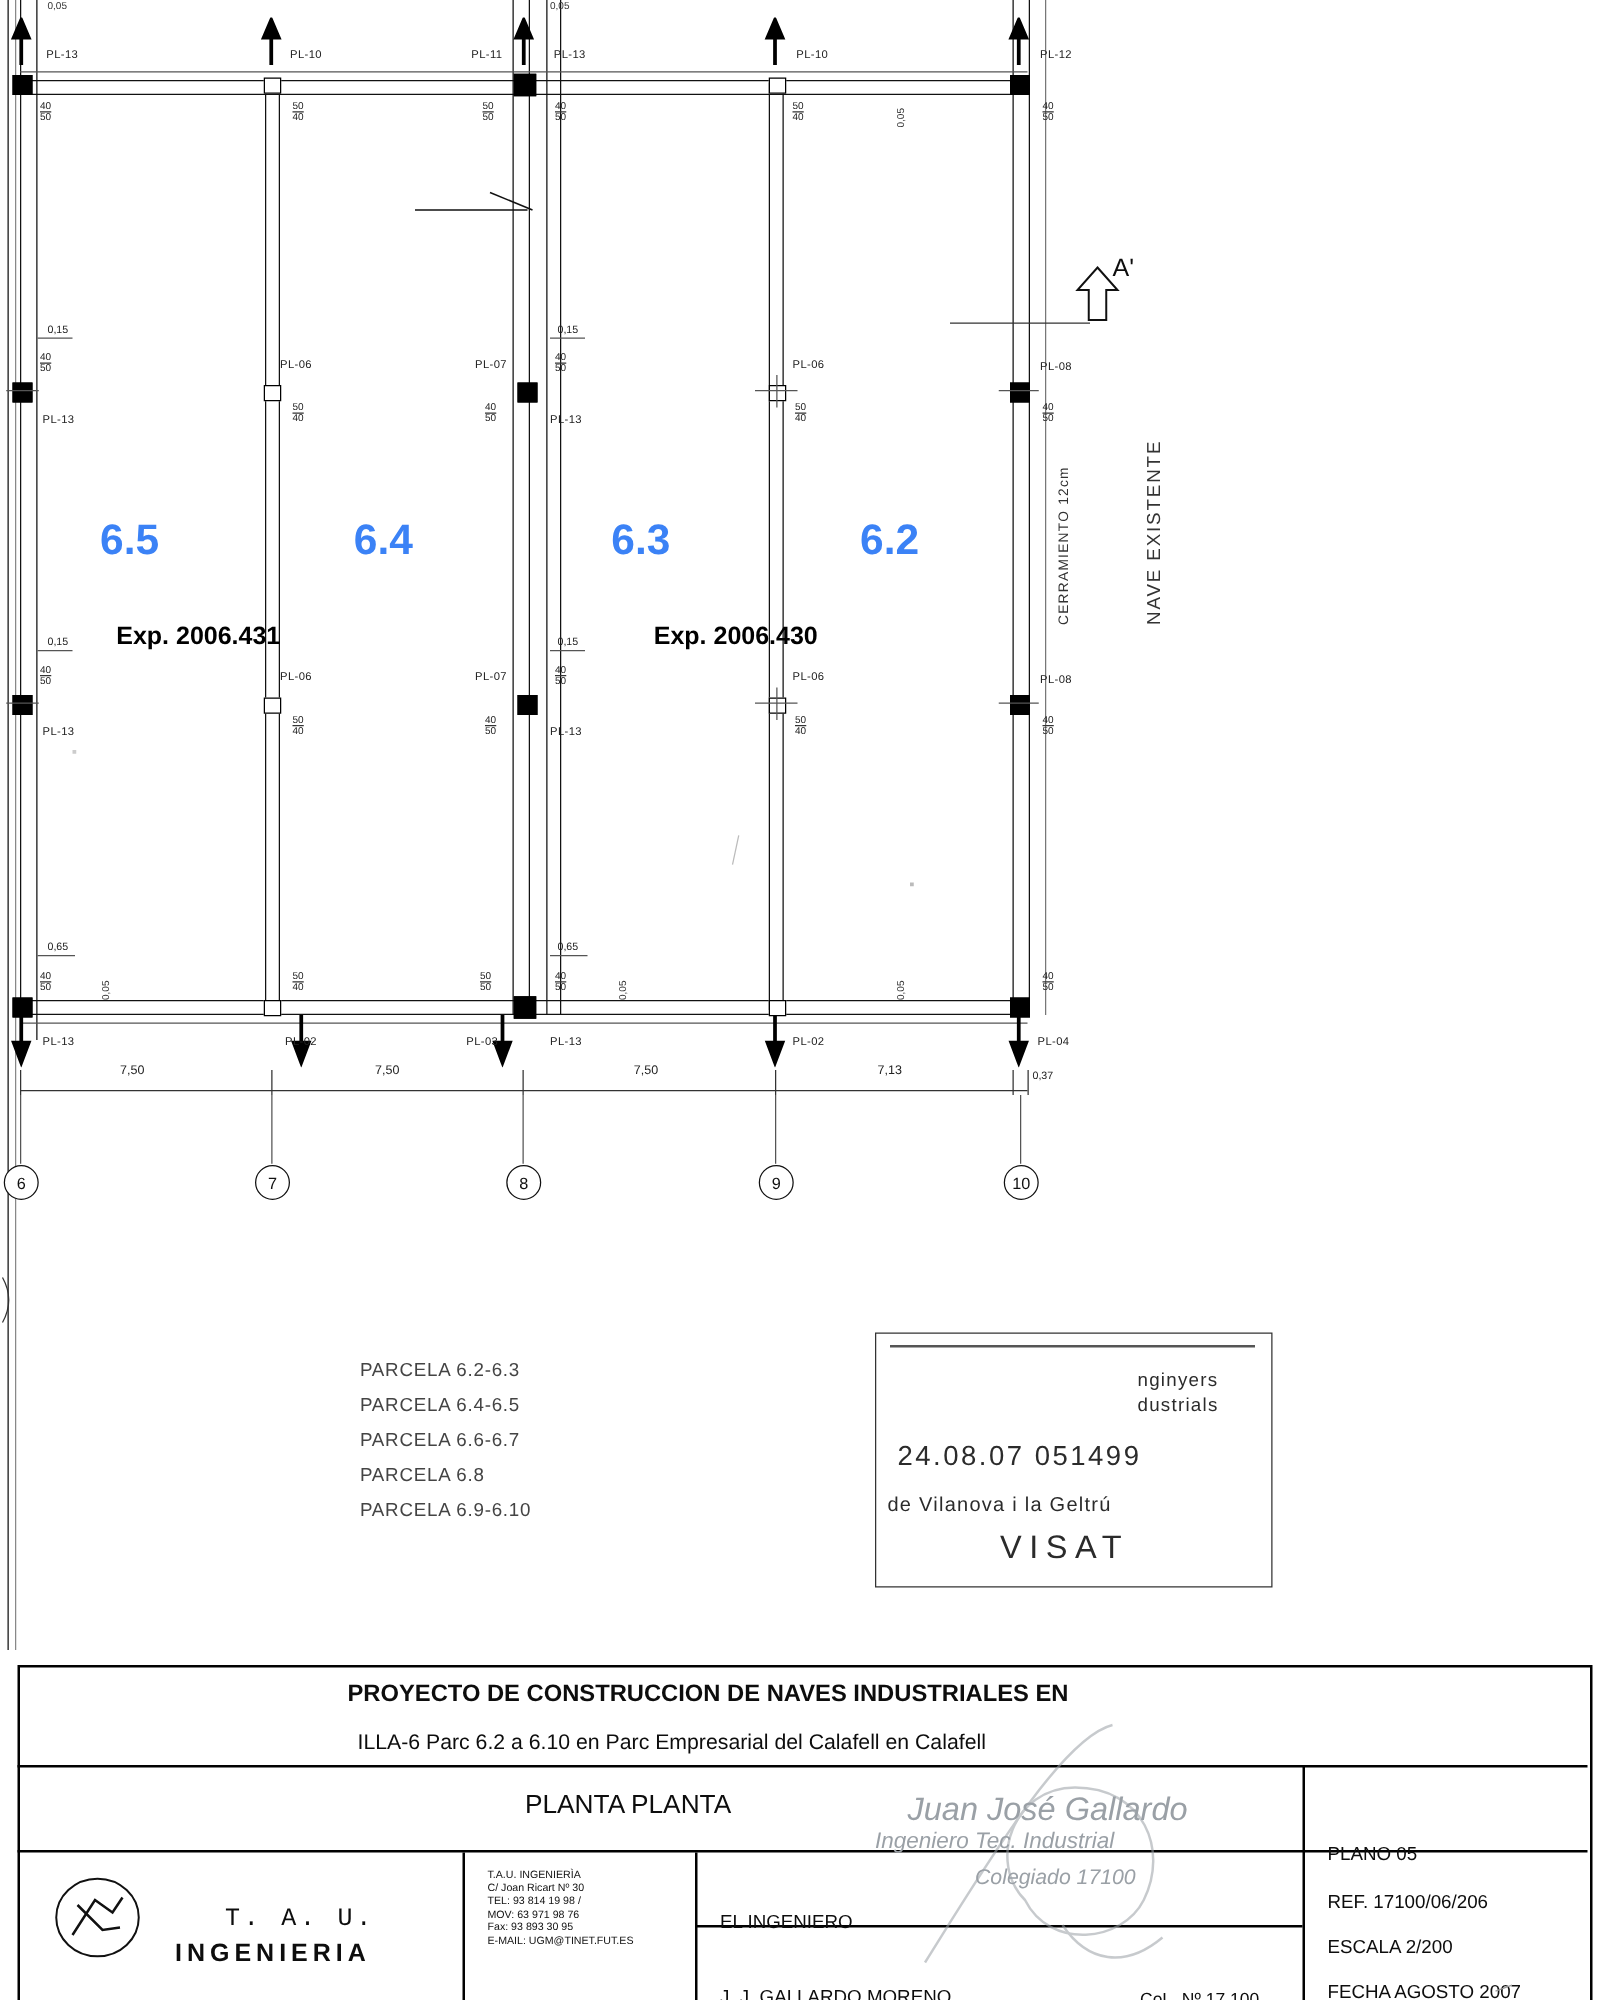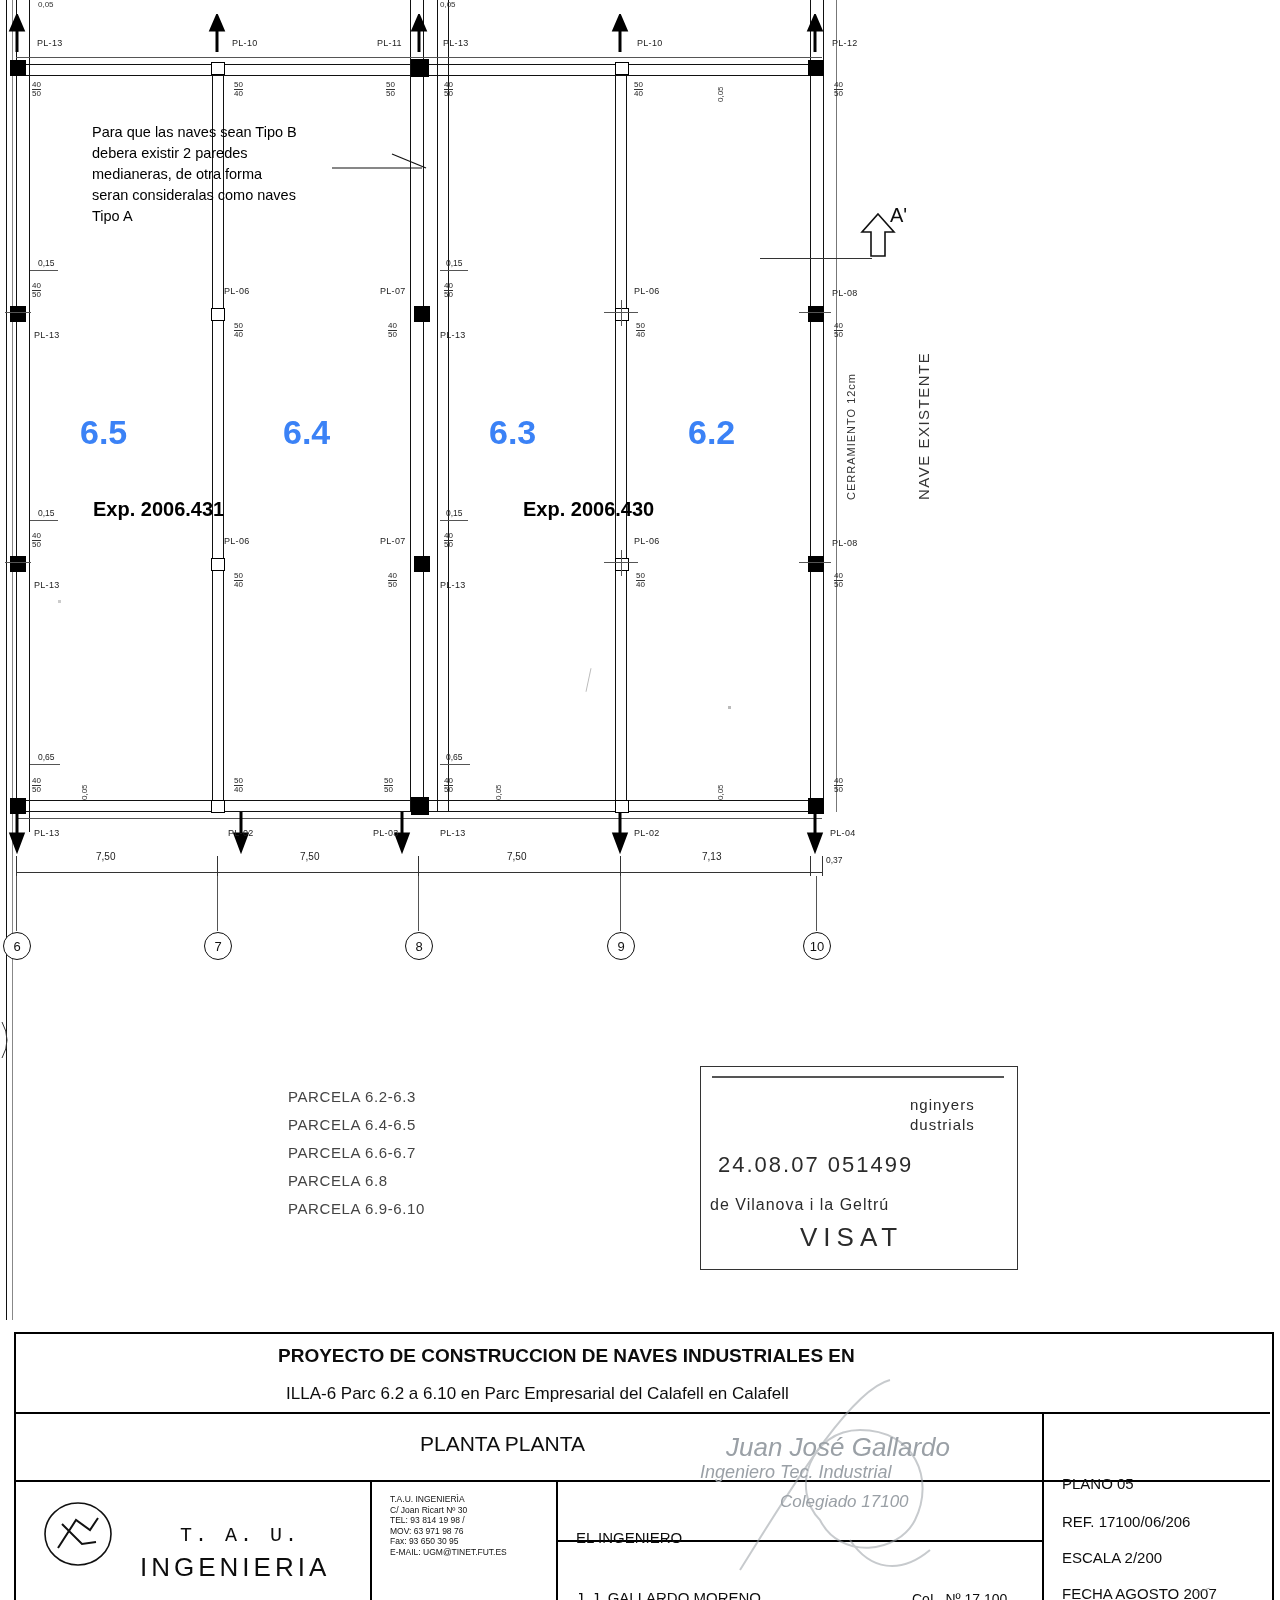--- a/index.html
+++ b/index.html
@@ -38,21 +38,21 @@
   
   .tb{position:absolute;border:2px solid #000;}
   .tbline{position:absolute;background:#000;}
   .tb-t{position:absolute;white-space:nowrap;}
   .title1{font-size:19px;font-weight:bold;}
   .title2{font-size:17px;}
   .title3{font-size:18px;}
   .tbsmall{font-size:13px;margin-top:23px;}
   .tbxs{font-size:8.5px;line-height:10.5px;color:#111;}
   .taulogo{font-size:20px;letter-spacing:3px;font-family:Liberation Mono, monospace;}
-  .tau2{font-size:26px;letter-spacing:4px;}
+  .tau2{font-size:20px;letter-spacing:4px;font-weight:bold;}
   
   .stamp{position:absolute;border:1.5px solid #333;}
   .stamp-t{position:absolute;white-space:nowrap;color:#2b2b2b;}
   .sig{position:absolute;color:#9aa0a6;white-space:nowrap;font-style:italic;}
   .parcela{position:absolute;font-size:15px;color:#444;letter-spacing:.6px;}
 </style>
 </head>
 <body>
 
 <div class="sheet">
@@ -169,25 +169,20 @@
       <span class="n">50</span>
       <span class="d">40</span>
     </div>
   <div class="frac" style="left:834px;top:81px;">
       <span class="n">40</span>
       <span class="d">50</span>
     </div>
 
   <div class="t tiny2 vert" style="left:716px;top:102px;">0,05</div>
 
-  <div class="t note" style="left:92px;top:122px;">Para que las naves sean Tipo B
-debera existir 2 paredes
-medianeras, de otra forma
-seran consideralas como naves
-Tipo A</div>
   <svg class="abs" style="left:330px;top:150px;width:110px;height:24px;">
     <line x1="2" y1="18" x2="92" y2="18" stroke="#111" stroke-width="1.2"></line>
     <line x1="62" y1="4" x2="96" y2="18" stroke="#111" stroke-width="1.2"></line>
   </svg>
 
   <div class="hline" style="left:760px;top:258px;width:112px;background:#333;"></div>
   <svg class="abs" style="left:858px;top:212px;width:42px;height:46px;">
     <polygon points="20,2 36,20 27,20 27,44 13,44 13,20 4,20" fill="none" stroke="#111" stroke-width="1.6"></polygon>
   </svg>
   <div class="t" style="left:890px;top:204px;font-size:20px;">A'</div>
@@ -379,21 +374,21 @@
     <ellipse cx="36" cy="34" rx="33" ry="31" fill="none" stroke="#111" stroke-width="1.6"></ellipse>
     <path d="M16 48 L34 20 L48 30 L56 18" fill="none" stroke="#111" stroke-width="2"></path>
     <path d="M20 24 L40 44 L54 42" fill="none" stroke="#111" stroke-width="2"></path>
   </svg>
   <div class="tb-t taulogo" style="left:180px;top:1524px;">T.   A.   U.</div>
   <div class="tb-t tau2" style="left:140px;top:1552px;">INGENIERIA</div>
   <div class="tb-t tbxs" style="left:390px;top:1494px;white-space:pre-line;">T.A.U. INGENIERÌA
 C/ Joan Ricart Nº 30
 TEL: 93 814 19 98 /
 MOV: 63 971 98 76
-Fax: 93 650 30 95
+Fax: 93 893 30 95
 E-MAIL: UGM@TINET.FUT.ES</div>
 
   <div class="tb-t tbsmall" style="left:576px;top:1506px;font-size:15px;">EL INGENIERO</div>
   <div class="tb-t tbsmall" style="left:576px;top:1566px;font-size:15px;">J. J. GALLARDO MORENO</div>
   <div class="tb-t tbsmall" style="left:912px;top:1568px;font-size:14px;">CoL. Nº 17.100</div>
 
   <div class="tb-t tbsmall" style="left:1062px;top:1452px;font-size:15px;">PLANO  05</div>
   <div class="tb-t tbsmall" style="left:1062px;top:1490px;font-size:15px;">REF. 17100/06/206</div>
   <div class="tb-t tbsmall" style="left:1062px;top:1526px;font-size:15px;">ESCALA 2/200</div>
   <div class="tb-t tbsmall" style="left:1062px;top:1562px;font-size:15px;">FECHA AGOSTO 2007</div>

